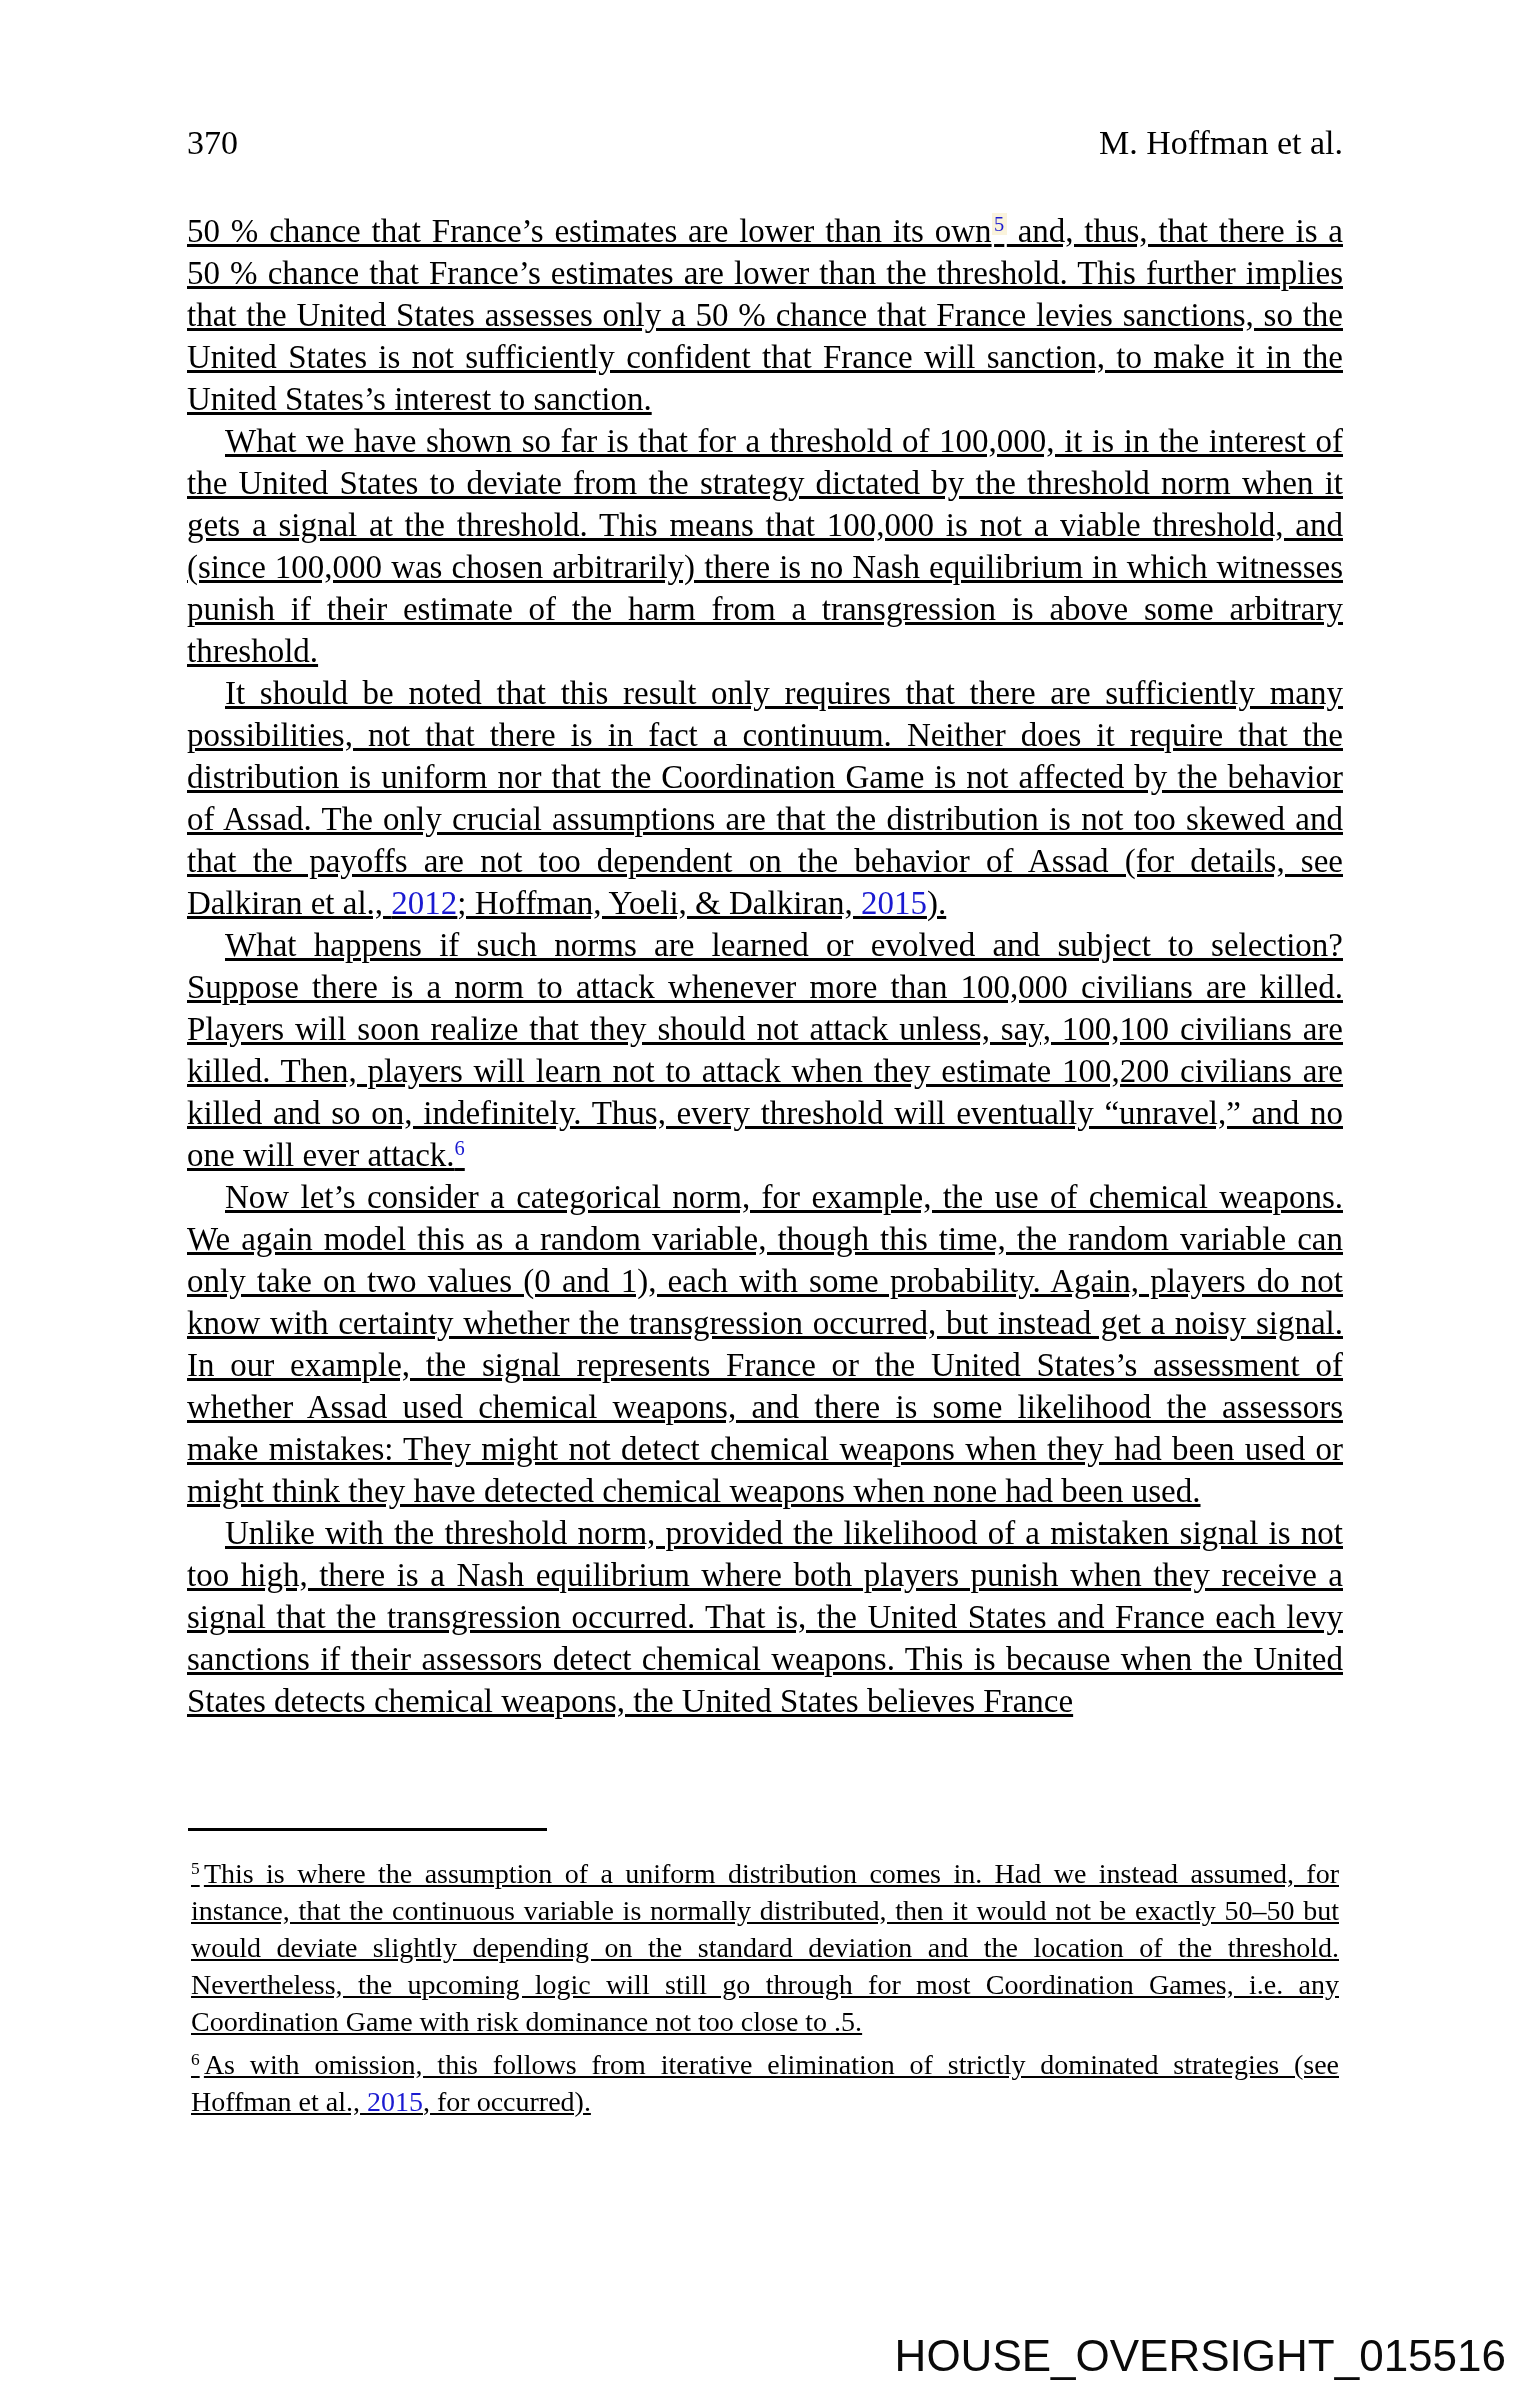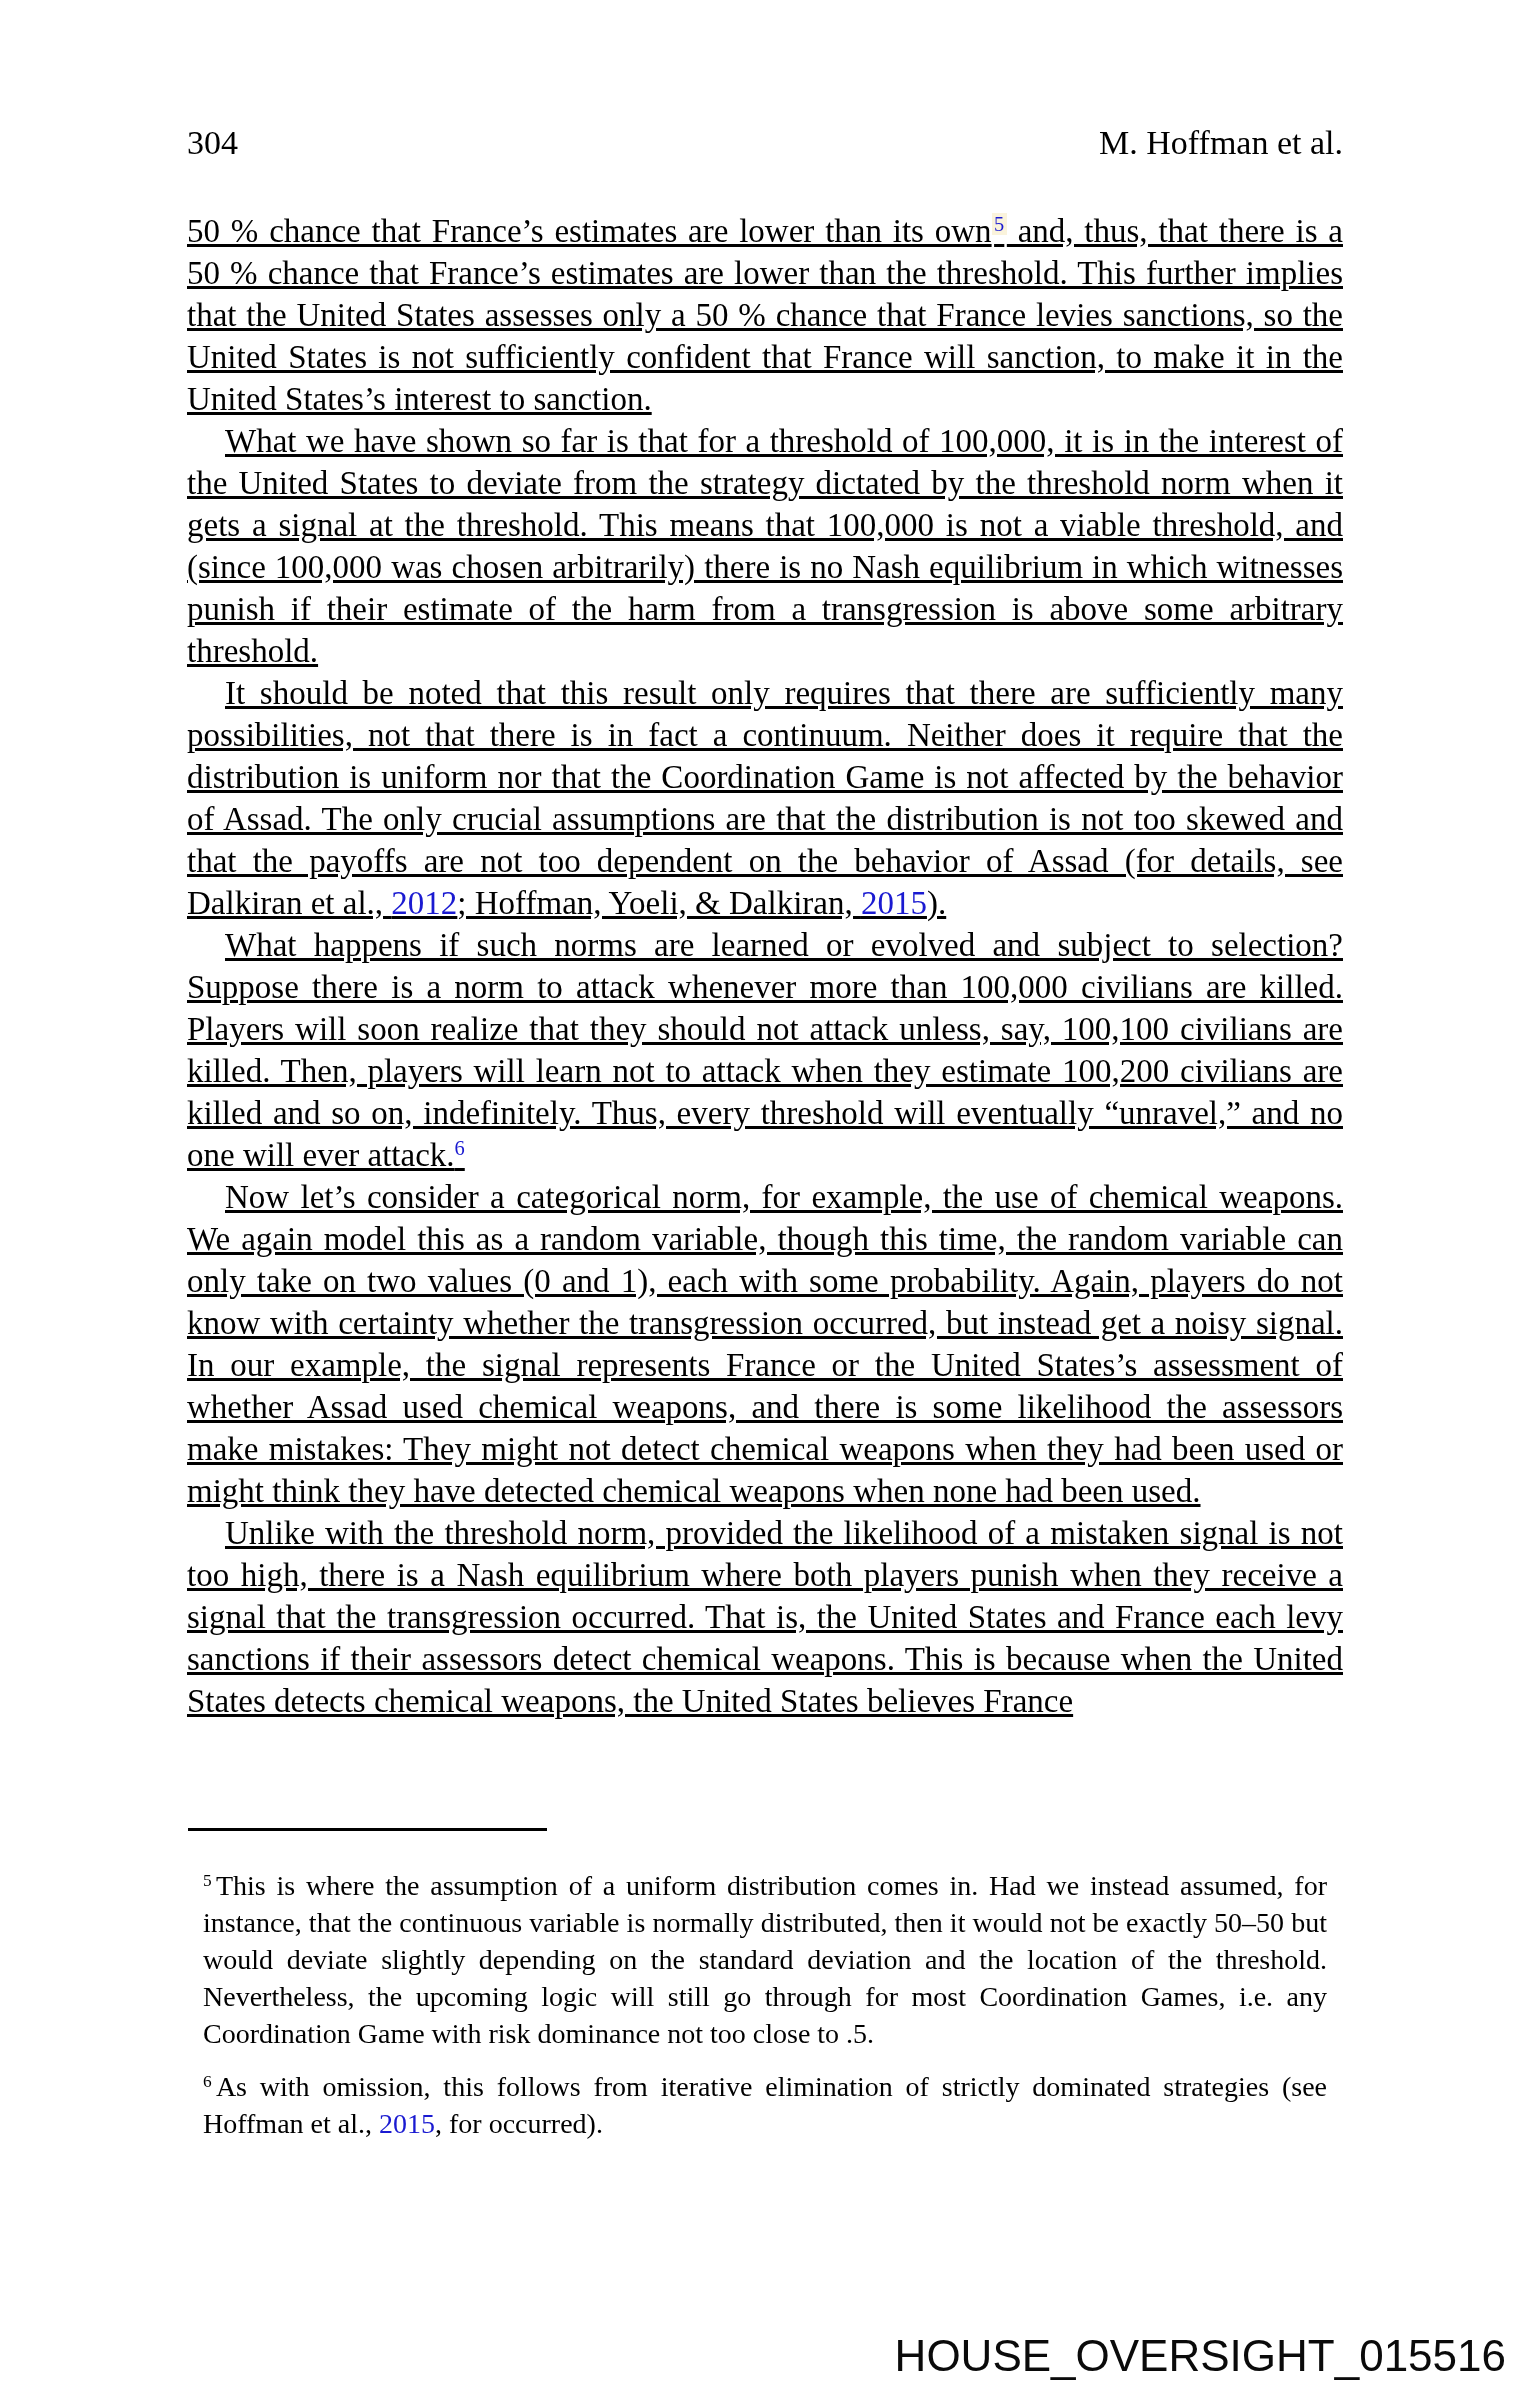--- a/index.html
+++ b/index.html
@@ -53,41 +53,41 @@
   }
   .footnotes {
     position: absolute;
     top: 1851px;
     left: 187px;
     width: 1156px;
     font-size: 28px;
     line-height: 37px;
     text-align: justify;
   }
-  .footnote { margin: 16px; }
+  .footnote { margin: 4px; text-decoration: underline; }
   .footnote + .footnote { margin-top: 5.9px; }
   .fn-marker { margin-right: 4.2px; }
   .watermark {
     position: absolute;
     top: 2331px;
     right: 32px;
     font-family: "Liberation Sans", "DejaVu Sans", sans-serif;
     font-size: 44px;
     letter-spacing: 0px;
     color: #0a0a0a;
     white-space: nowrap;
   }
 </style>
 </head>
 <body>
 
 <div class="page">
 
   <div class="header">
-    <span>304</span>
+    <span>370</span>
     <span>M. Hoffman et al.</span>
   </div>
 
   <div class="content" id="body-text">
       <p class="para"><span>50 % chance that France’s estimates are lower than its own</span><span class="sup link suphl">5</span><span> and, thus, that there is a 50 % chance that France’s estimates are lower than the threshold. This further implies that the United States assesses only a 50 % chance that France levies sanctions, so the United States is not sufficiently confident that France will sanction, to make it in the United States’s interest to sanction.</span></p>
       <p class="para indent"><span>What we have shown so far is that for a threshold of 100,000, it is in the interest of the United States to deviate from the strategy dictated by the threshold norm when it gets a signal at the threshold. This means that 100,000 is not a viable threshold, and (since 100,000 was chosen arbitrarily) there is no Nash equilibrium in which witnesses punish if their estimate of the harm from a transgression is above some arbitrary threshold.</span></p>
       <p class="para indent"><span>It should be noted that this result only requires that there are sufficiently many possibilities, not that there is in fact a continuum. Neither does it require that the distribution is uniform nor that the Coordination Game is not affected by the behavior of Assad. The only crucial assumptions are that the distribution is not too skewed and that the payoffs are not too dependent on the behavior of Assad (for details, see Dalkiran et al., </span><span class="link">2012</span><span>; Hoffman, Yoeli, &amp; Dalkiran, </span><span class="link">2015</span><span>).</span></p>
       <p class="para indent"><span>What happens if such norms are learned or evolved and subject to selection? Suppose there is a norm to attack whenever more than 100,000 civilians are killed. Players will soon realize that they should not attack unless, say, 100,100 civilians are killed. Then, players will learn not to attack when they estimate 100,200 civilians are killed and so on, indefinitely. Thus, every threshold will eventually “unravel,” and no one will ever attack.</span><span class="sup link">6</span></p>
       <p class="para indent"><span>Now let’s consider a categorical norm, for example, the use of chemical weapons. We again model this as a random variable, though this time, the random variable can only take on two values (0 and 1), each with some probability. Again, players do not know with certainty whether the transgression occurred, but instead get a noisy signal. In our example, the signal represents France or the United States’s assessment of whether Assad used chemical weapons, and there is some likelihood the assessors make mistakes: They might not detect chemical weapons when they had been used or might think they have detected chemical weapons when none had been used.</span></p>
       <p class="para indent"><span>Unlike with the threshold norm, provided the likelihood of a mistaken signal is not too high, there is a Nash equilibrium where both players punish when they receive a signal that the transgression occurred. That is, the United States and France each levy sanctions if their assessors detect chemical weapons. This is because when the United States detects chemical weapons, the United States believes France</span></p>

